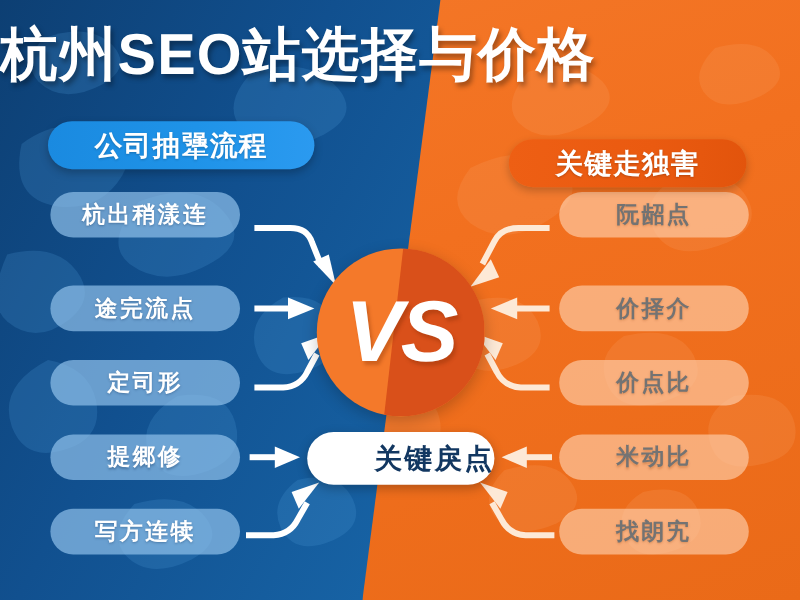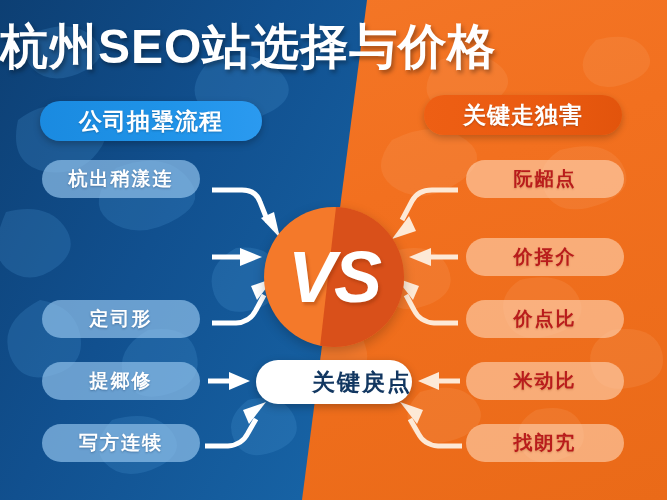--- a/index.html
+++ b/index.html
@@ -76,21 +76,21 @@
   }
   .badge-left {
     left: 40px;
     top: 101px;
     width: 222px;
     background: linear-gradient(95deg, #1a8ae0 0%, #1f93e8 55%, #2b9af0 100%);
     box-shadow: 0 3px 7px rgba(0,0,0,.25);
   }
   .badge-right {
     left: 424px;
-    top: 95px;
+    top: 116px;
     width: 198px;
     background: linear-gradient(95deg, #ee5f14 0%, #ea5a10 60%, #e2540c 100%);
     box-shadow: 0 3px 7px rgba(0,0,0,.22);
   }
 
   
   .pill {
     position: absolute;
     height: 38px;
     border-radius: 20px;
@@ -107,21 +107,21 @@
     left: 42px;
     width: 158px;
     background: rgba(147, 196, 238, .68);
     color: #ffffff;
     text-shadow: 0 1px 2px rgba(10,40,80,.35);
   }
   .pill-right {
     left: 466px;
     width: 158px;
     background: rgba(255, 212, 178, .62);
-    color: #b91c1c;
+    color: #737373;
     text-shadow: 0 1px 2px rgba(140,60,10,.30);
   }
   .r1 { top: 160px; }
   .r2 { top: 238px; }
   .r3 { top: 300px; }
   .r4 { top: 362px; }
   .r5 { top: 424px; }
 
   
   .vs-wrap {
@@ -247,20 +247,23 @@
   <div class="badge badge-left">
     <span>公司抽犟流程</span>
   </div>
   <div class="badge badge-right">
     <span>关键走独害</span>
   </div>
 
   <div class="pill pill-left r1">
       <span>杭出稍漾连</span>
     </div>
+  <div class="pill pill-left r2">
+      <span>途完流点</span>
+    </div>
   <div class="pill pill-left r3">
       <span>定司形</span>
     </div>
   <div class="pill pill-left r4">
       <span>提郷修</span>
     </div>
   <div class="pill pill-left r5">
       <span>写方连犊</span>
     </div>
 

